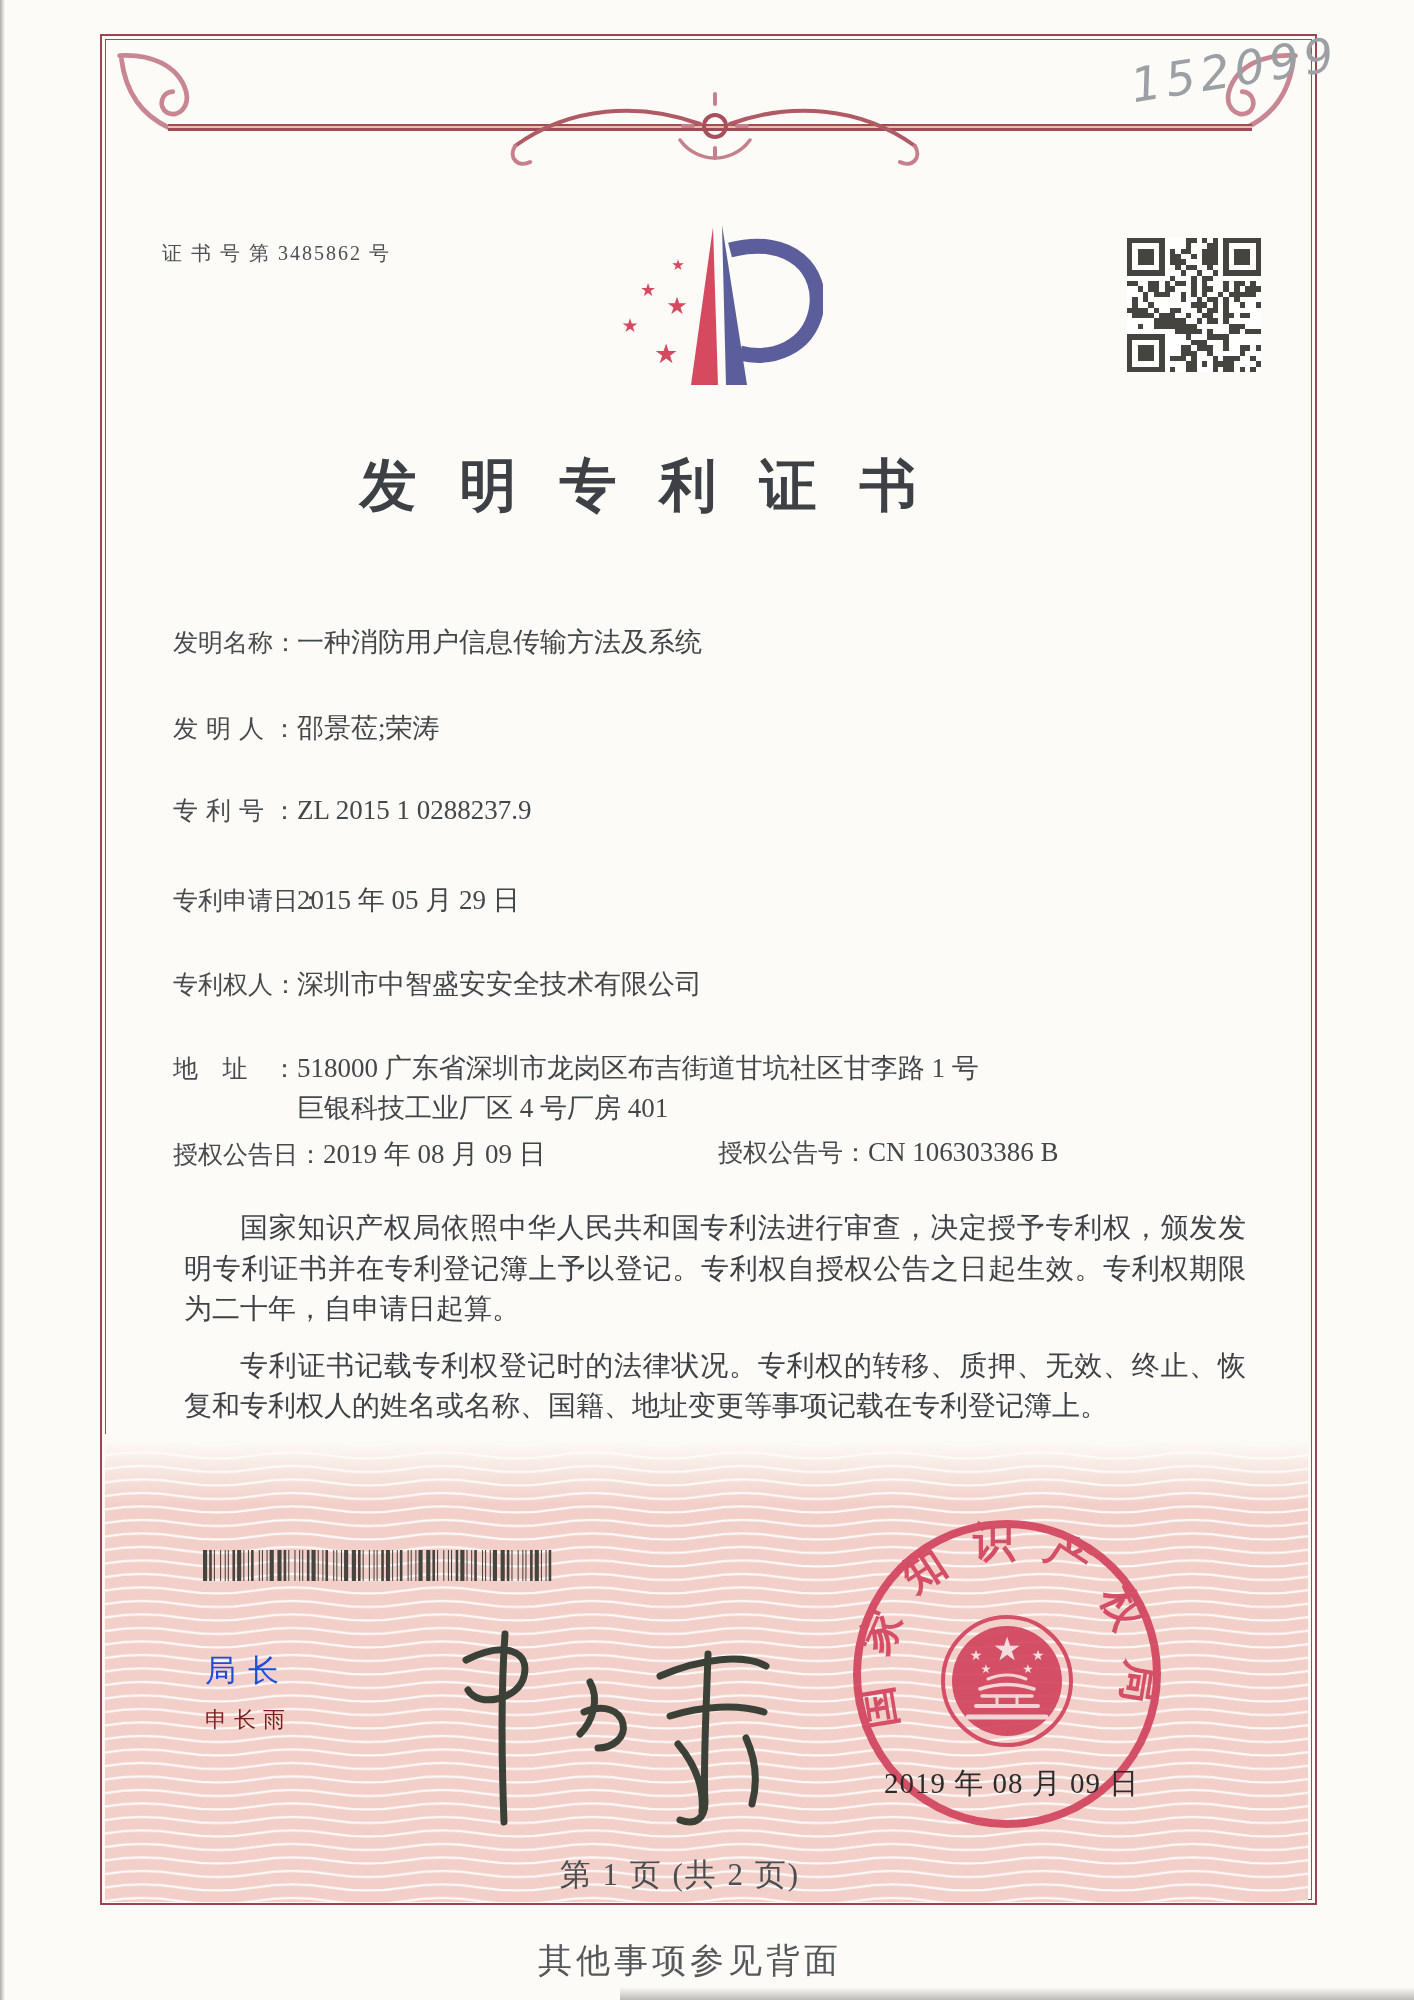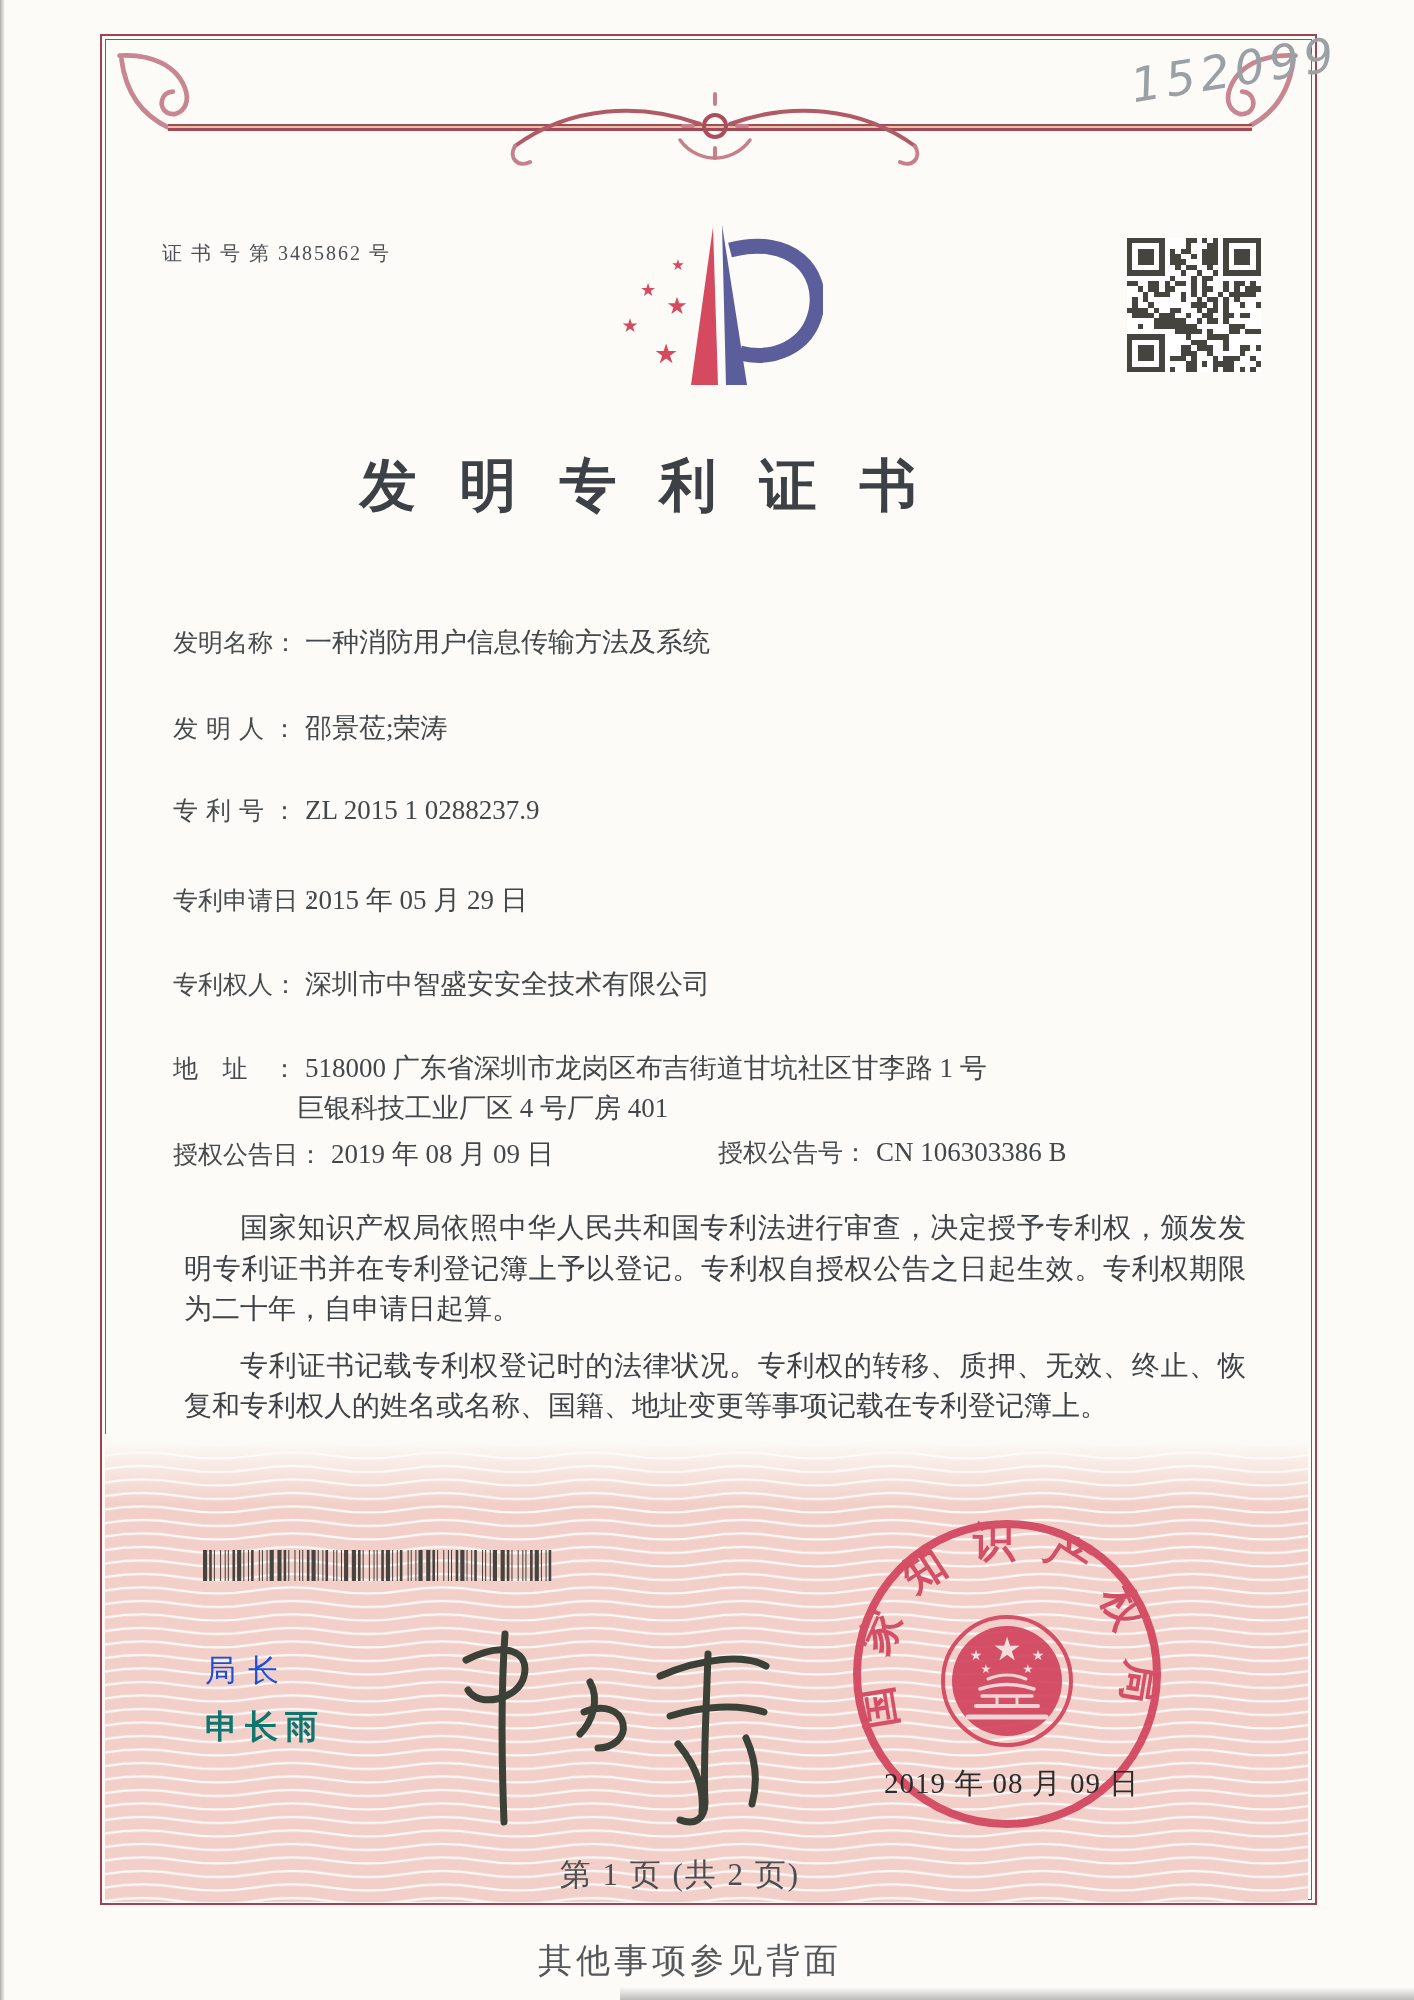--- a/index.html
+++ b/index.html
@@ -18,37 +18,37 @@
   
   .certno{left:162px;top:240px;font-size:20px;letter-spacing:2px;color:#4c5054;}
   .handwritten{left:1130px;top:42px;font-size:47px;color:#9aa0a4;transform:rotate(-9deg);
                font-family:"DejaVu Sans",sans-serif;font-style:italic;letter-spacing:5px;}
   .title{left:0;top:448px;width:1276px;text-align:center;font-size:57px;font-weight:600;
          color:#3d4145;letter-spacing:43px;padding-left:43px;box-sizing:border-box;}
   
   .frow{left:173px;width:1120px;font-size:27px;color:#43474a;white-space:nowrap;}
   .flabel{display:inline-block;width:124px;text-align:justify;text-align-last:justify;
           font-size:25px;color:#474b4e;vertical-align:baseline;}
-  .fval{margin-left:8px;}
+  .fval{margin-left:0;}
   .flabel.nat{width:auto;text-align-last:auto;}
   .grp2{position:absolute;left:545px;top:0;white-space:nowrap;}
   .addr2{left:297px;top:1090px;font-size:27px;color:#43474a;}
   
   .bodytext{left:168px;top:1192px;width:1094px;font-size:28px;line-height:40.5px;text-align:justify;color:#3f4347;}
   .bodytext p{margin:16px;text-indent:2em;}
   
   .waves{left:105px;top:1434px;width:1203px;height:468px;}
   .wavefade{position:absolute;left:0;top:0;width:100%;height:70px;
             background:linear-gradient(180deg,#fcfbf7 8%,rgba(252,251,247,0));}
   
   .barcode{left:203px;top:1550px;}
   .juzhang{left:205px;top:1650px;font-size:31px;letter-spacing:12px;color:#1d4ed8;
            font-family:"Liberation Sans","DejaVu Sans",sans-serif;font-weight:500;}
-  .shenname{left:205px;top:1705px;font-size:33px;letter-spacing:7px;color:#0f766e;
-           font-family:"Liberation Sans","DejaVu Sans",sans-serif;font-weight:700;}
+  .shenname{left:205px;top:1705px;font-size:22px;letter-spacing:7px;color:#7f1d1d;
+           font-family:"Liberation Sans","DejaVu Sans",sans-serif;font-weight:400;}
   .sealdate{left:884px;top:1764px;font-size:29px;color:#2b2b2b;letter-spacing:1px;z-index:6;}
   .pageno{left:520px;top:1854px;width:320px;text-align:center;font-size:31px;letter-spacing:2px;color:#4a4e50;}
   .backnote{left:0;top:1938px;width:1380px;text-align:center;font-size:34px;letter-spacing:4px;color:#55585a;}
   svg{display:block;}
 </style>
 </head>
 <body>
 
 <div class="abs scan-left"></div>
 

